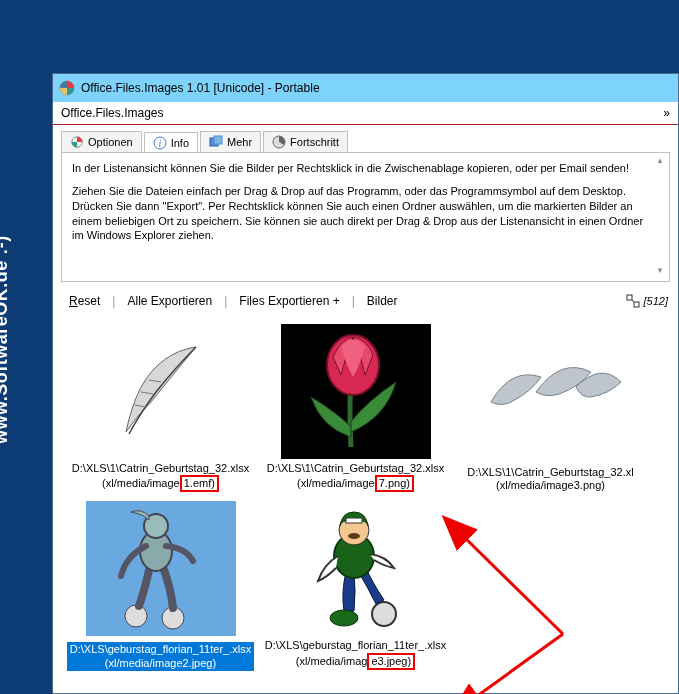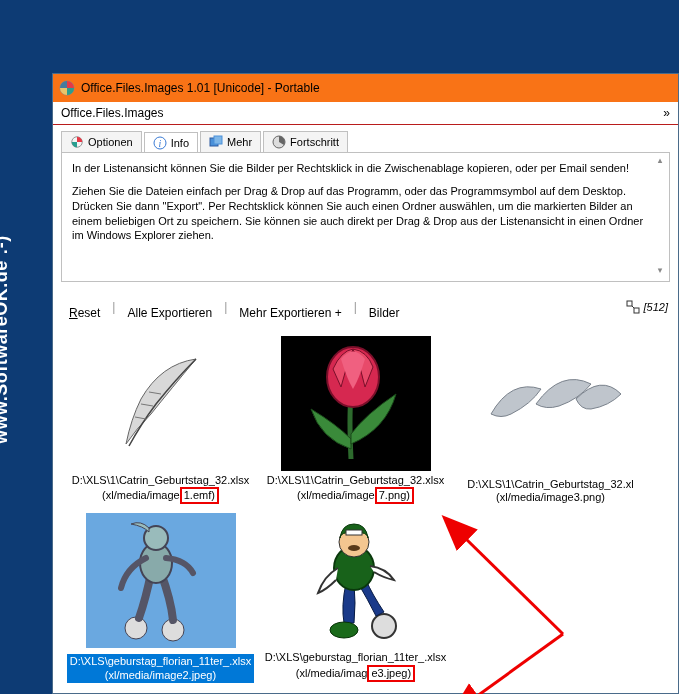--- a/index.html
+++ b/index.html
@@ -32,21 +32,21 @@
   height: 621px;
   background: #fff;
   border: 1px solid #4a6b8a;
 }
 .titlebar {
   height: 28px;
   display: flex;
   align-items: center;
   padding: 0 6px;
   gap: 6px;
-  background: #f97316;
+  background: #7dd3fc;
 }
 .titlebar .icon-wrap {
   width: 16px; height: 16px;
   display: flex; align-items: center; justify-content: center;
 }
 .title-text { font-size: 12px; color: #000; }
 .menubar {
   padding: 4px 8px;
   border-bottom: 1px solid #b91c1c;
   font-size: 12px;
@@ -98,21 +98,20 @@
 .toolbar {
   display: flex;
   align-items: center;
   padding: 4px 10px;
   gap: 4px;
   font-size: 12px;
 }
 .toolbar .btn {
   padding: 2px 6px;
   cursor: pointer;
-  margin-top: 12px;
 }
 .toolbar .sep { color: #999; padding: 0 2px; }
 .toolbar .spacer { flex: 1; }
 .toolbar .size-indicator {
   display: flex;
   align-items: center;
   gap: 4px;
   font-size: 11px;
   font-style: italic;
 }
@@ -236,21 +235,21 @@
       <p>Ziehen Sie die Dateien einfach per Drag &amp; Drop auf das Programm, oder das Programmsymbol auf dem Desktop. Drücken Sie dann "Export". Per Rechtsklick können Sie auch einen Ordner auswählen, um die markierten Bilder an einem beliebigen Ort zu speichern. Sie können sie auch direkt per Drag &amp; Drop aus der Listenansicht in einen Ordner im Windows Explorer ziehen.</p>
     </div>
     <div class="scroll-down">▾</div>
   </div>
 
   <div class="toolbar">
     <span class="btn"><span class="u">R</span><span>eset</span></span>
     <span class="sep">|</span>
     <span class="btn">Alle Exportieren</span>
     <span class="sep">|</span>
-    <span class="btn">Mehr Exportieren +</span>
+    <span class="btn">Files Exportieren +</span>
     <span class="sep">|</span>
     <span class="btn">Bilder</span>
     <span class="spacer"></span>
     <span class="size-indicator">
       <svg width="14" height="14">
         <rect x="1" y="1" width="5" height="5" fill="none" stroke="#333"></rect>
         <rect x="8" y="8" width="5" height="5" fill="none" stroke="#333"></rect>
         <line x1="6" y1="6" x2="8" y2="8" stroke="#333"></line>
       </svg>
       <span>[512]</span>

